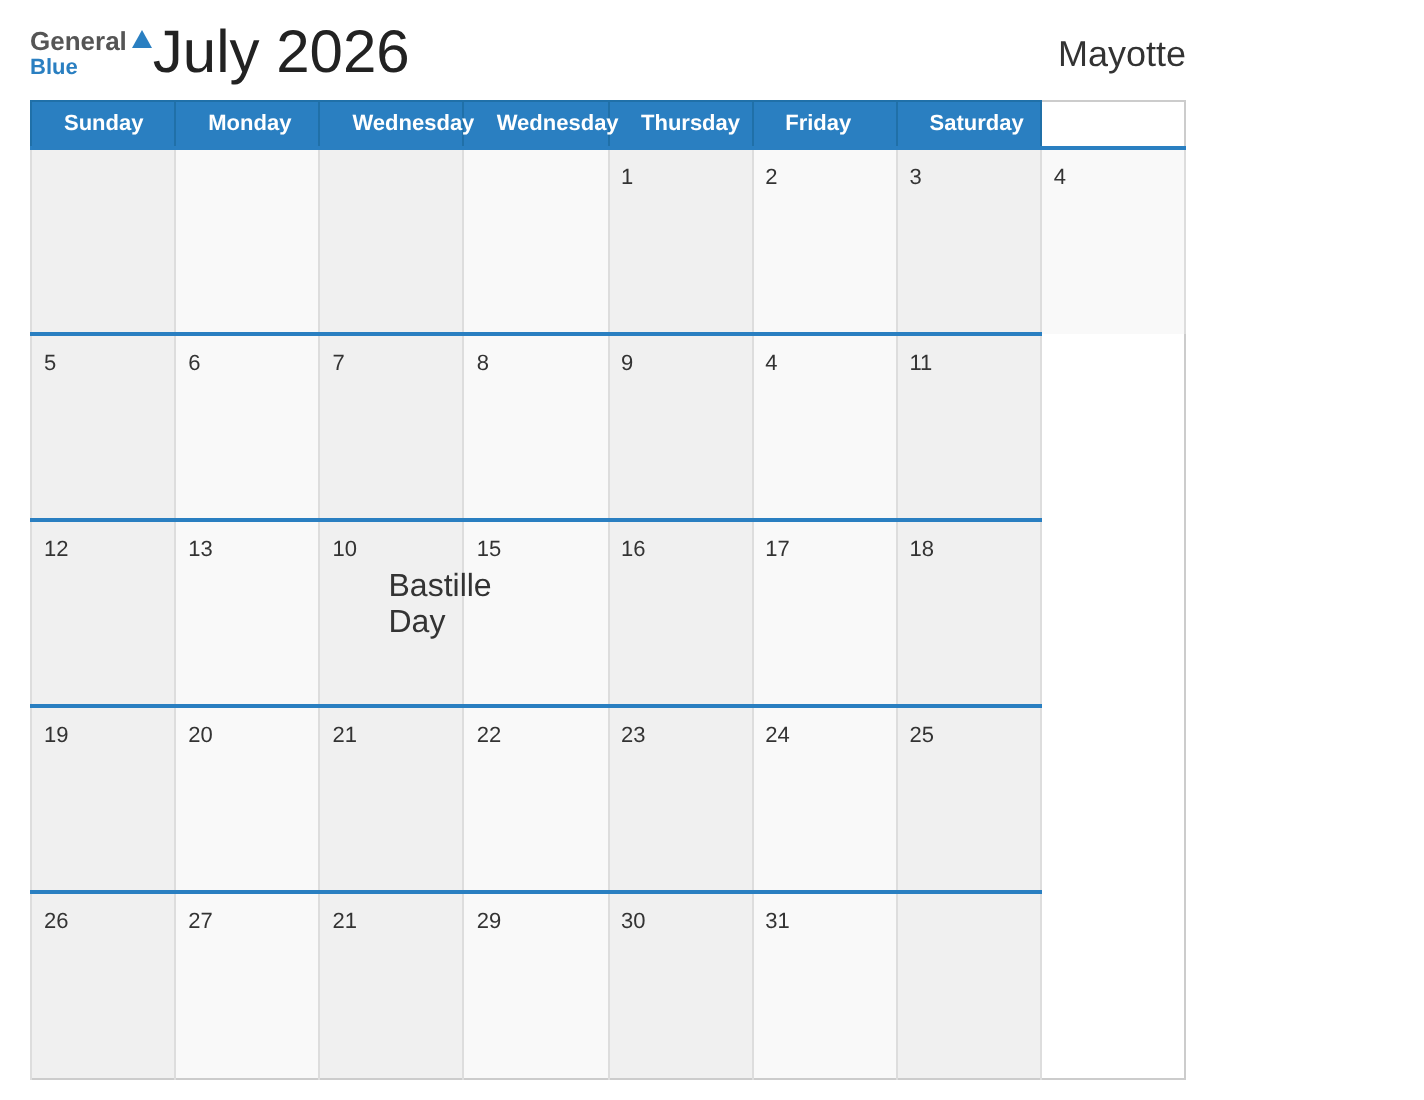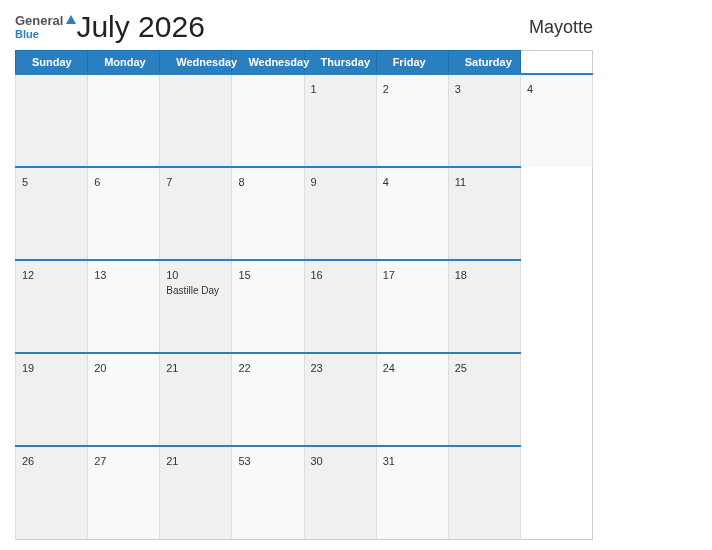--- a/index.html
+++ b/index.html
@@ -63,23 +63,24 @@
     }
     .calendar tbody tr td:nth-child(odd) {
       background: #f0f0f0;
     }
     .day-number {
       font-size: 11px;
       color: #333;
       font-weight: normal;
     }
     .event-label {
-      font-size: 10px;
+      font-size: 16px;
       color: #333;
       margin-top: 2px;
+      margin-left: 28px;
     }
     .logo-row {
       display: flex;
       align-items: center;
     }
     .logo-text-general {
       font-size: 13px;
       font-weight: bold;
       color: #555;
     }
@@ -154,20 +155,20 @@
           <td><span class="day-number">21</span></td>
           <td><span class="day-number">22</span></td>
           <td><span class="day-number">23</span></td>
           <td><span class="day-number">24</span></td>
           <td><span class="day-number">25</span></td>
         </tr>
         <tr>
           <td><span class="day-number">26</span></td>
           <td><span class="day-number">27</span></td>
           <td><span class="day-number">21</span></td>
-          <td><span class="day-number">53</span></td>
+          <td><span class="day-number">29</span></td>
           <td><span class="day-number">30</span></td>
           <td><span class="day-number">31</span></td>
           <td></td>
         </tr>
       </tbody>
   </table>
 </div>
 
 </body></html>

